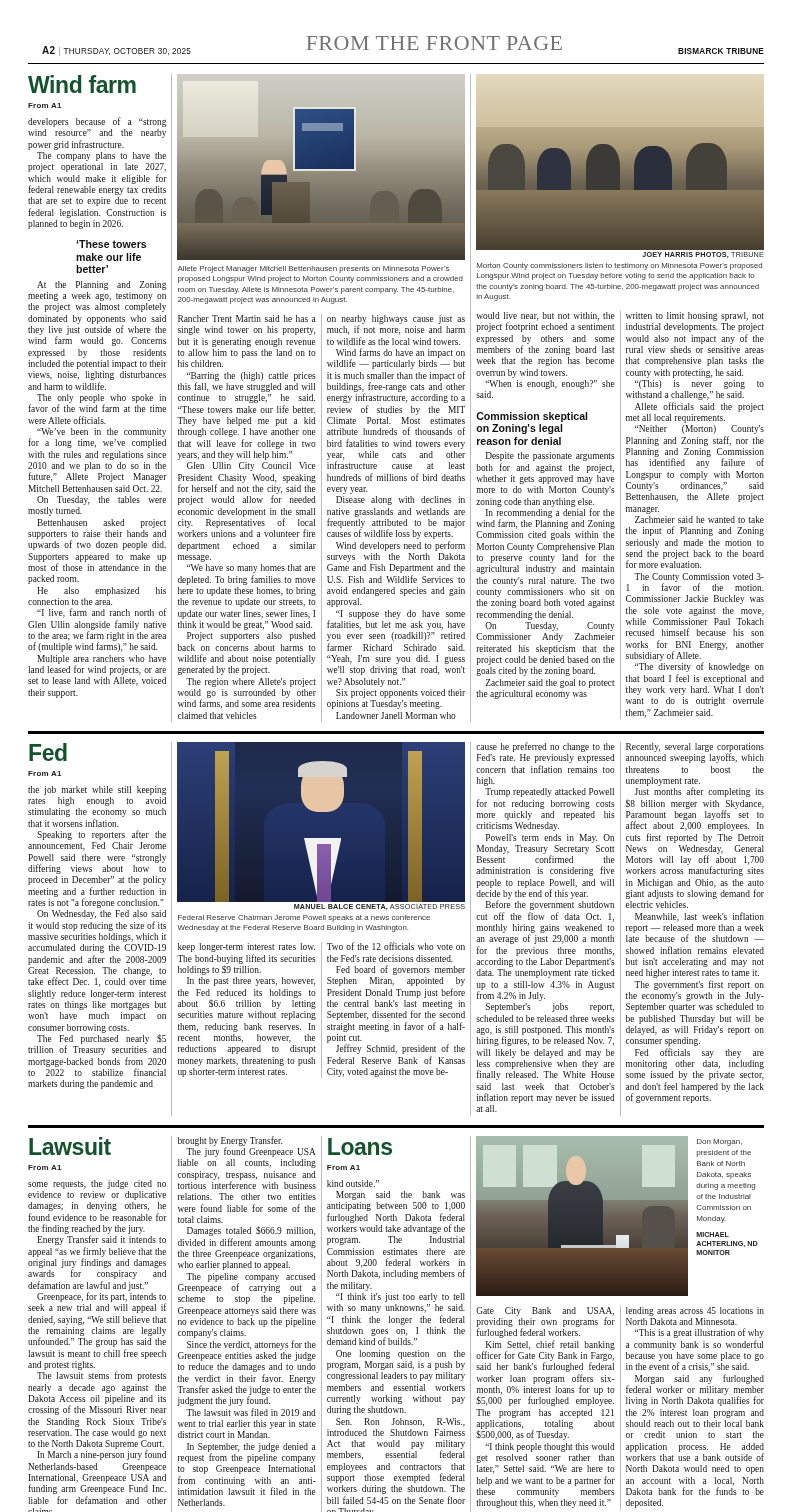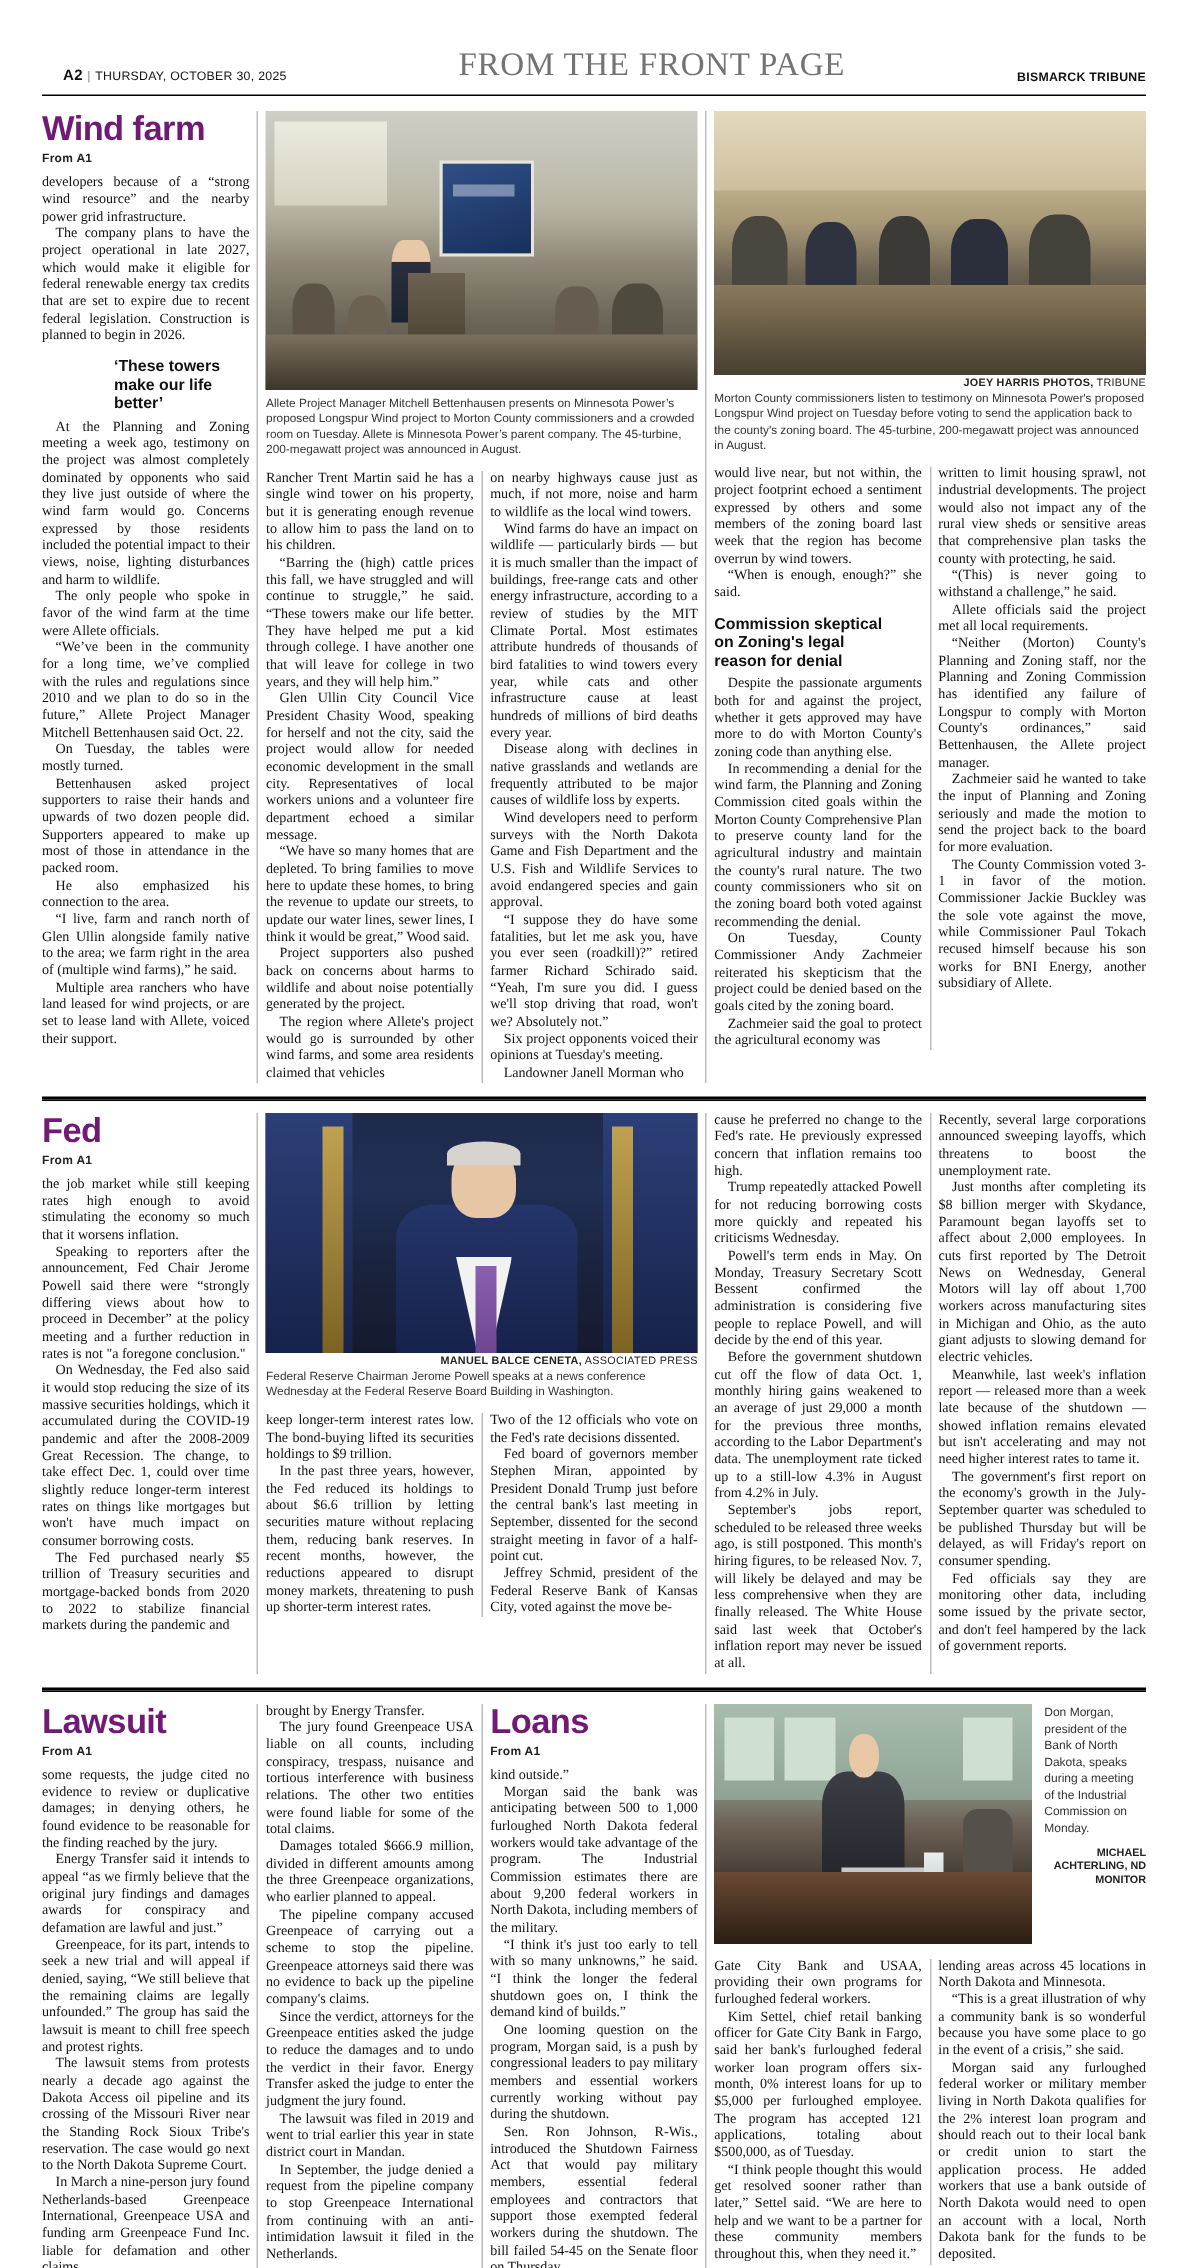--- a/index.html
+++ b/index.html
@@ -17,21 +17,21 @@
   
   .masthead { display:flex; align-items:flex-end; justify-content:space-between; padding-bottom:4px; }
   .mh-left { font-family:"Liberation Sans", sans-serif; font-size:8.2px; letter-spacing:.2px; color:#111; white-space:nowrap; }
   .mh-left .folio { font-weight:bold; font-size:10px;margin-left:14px; }
   .mh-left .sep { margin:0 3px; color:#888; }
   .mh-center { font-family:"Liberation Serif", serif; font-size:22px; letter-spacing:.5px; color:#737373; }
   .mh-right { font-family:"Liberation Sans", sans-serif; font-size:8.2px; font-weight:bold; letter-spacing:.2px; color:#111; white-space:nowrap; }
   .rule-top { border-bottom:1px solid #000; margin-top:3px; }
 
   
-  .hl { font-family:"Liberation Sans", sans-serif; font-weight:bold; font-size:23px; letter-spacing:-.4px; line-height:1.04; color:#701a75; margin:0 0 3px 0; }
+  .hl { font-family:"Liberation Sans", sans-serif; font-weight:bold; font-size:23px; letter-spacing:-.4px; line-height:1.04; color:#14532d; margin:0 0 3px 0; }
   .jump { font-family:"Liberation Sans", sans-serif; font-weight:bold; font-size:8px; letter-spacing:.2px; color:#222; margin:0 0 7px 0; }
   .subhead { font-family:"Liberation Sans", sans-serif; font-weight:bold; font-size:10.6px; line-height:1.18; color:#111; margin:8px 0 4px 0; }
   p.body { margin:0; font-size:9.4px; line-height:1.205; text-align:justify; text-indent:9px; hyphens:auto; -webkit-hyphens:auto; }
   p.body.first { text-indent:0; }
   .cap { font-family:"Liberation Sans", sans-serif; font-size:7.9px; line-height:1.3; color:#333; }
   .credit { font-family:"Liberation Sans", sans-serif; font-size:7.2px; font-weight:bold; letter-spacing:.2px; color:#222; text-align:right; }
   .credit .light { font-weight:normal; }
 
   .sec-rule { border-top:2.2px solid #000; border-bottom:1px solid #000; height:3px; margin:9px 0 8px 0; }
 
@@ -90,21 +90,21 @@
   .ph4 .winp.w1{ left:3%;} .ph4 .winp.w2{ left:22%;} .ph4 .winp.w3{ right:6%;}
   .ph4 .tbl { position:absolute; left:0; bottom:0; width:100%; height:30%; background:linear-gradient(180deg,#6a4a33,#2a1d14); }
   .ph4 .man { position:absolute; left:34%; bottom:26%; width:26%; height:46%; background:linear-gradient(180deg,#3b3f45,#23262b); border-radius:30% 30% 0 0; }
   .ph4 .man:before{ content:""; position:absolute; left:32%; top:-34%; width:36%; height:40%; background:#e8c8a6; border-radius:46%;}
   .ph4 .lap { position:absolute; left:40%; bottom:16%; width:26%; height:16%; background:linear-gradient(180deg,#c9cbcd,#9a9da0); }
   .ph4 .pad { position:absolute; left:22%; bottom:14%; width:16%; height:8%; background:#e3e45a; }
   .ph4 .bot { position:absolute; left:66%; bottom:16%; width:6%; height:22%; background:linear-gradient(180deg,#e9eef0,#b9c6c9); }
   .ph4 .chair{ position:absolute; right:6%; bottom:26%; width:16%; height:30%; background:#55504a; border-radius:10px 10px 0 0;}
 
   .sidecap { font-family:"Liberation Sans", sans-serif; font-size:8px; line-height:1.38; color:#333; }
-  .sidecred { font-family:"Liberation Sans", sans-serif; font-size:7.2px; font-weight:bold; line-height:1.26; color:#222; margin-top:6px;text-align:right; }
+  .sidecred { font-family:"Liberation Sans", sans-serif; font-size:7.2px; font-weight:bold; line-height:1.26; color:#222; margin-top:6px; }
 
   .stack > p.body + p.body { margin-top:0; }
   .caption-block { margin-top:4px; }
 </style>
 </head>
 <body>
 
 <div class="page">
 
   <div class="masthead">
@@ -205,20 +205,21 @@
           <p class="body">Zachmeier said the goal to protect the agricultural economy was</p>
         </div>
         <div class="col stack">
           <div class="vline"></div>
           <p class="body first">written to limit housing sprawl, not industrial developments. The project would also not impact any of the rural view sheds or sensitive areas that comprehensive plan tasks the county with protecting, he said.</p>
           <p class="body">“(This) is never going to withstand a challenge,” he said.</p>
           <p class="body">Allete officials said the project met all local requirements.</p>
           <p class="body">“Neither (Morton) County's Planning and Zoning staff, nor the Planning and Zoning Commission has identified any failure of Longspur to comply with Morton County's ordinances,” said Bettenhausen, the Allete project manager.</p>
           <p class="body">Zachmeier said he wanted to take the input of Planning and Zoning seriously and made the motion to send the project back to the board for more evaluation.</p>
           <p class="body">The County Commission voted 3-1 in favor of the motion. Commissioner Jackie Buckley was the sole vote against the move, while Commissioner Paul Tokach recused himself because his son works for BNI Energy, another subsidiary of Allete.</p>
+          <p class="body">“The diversity of knowledge on that board I feel is exceptional and they work very hard. What I don't want to do is outright overrule them,” Zachmeier said.</p>
         </div>
       </div>
     </div>
   </div>
 
   <div class="sec-rule"></div>
 
   <div class="cols c5">
 
     <div class="col">

